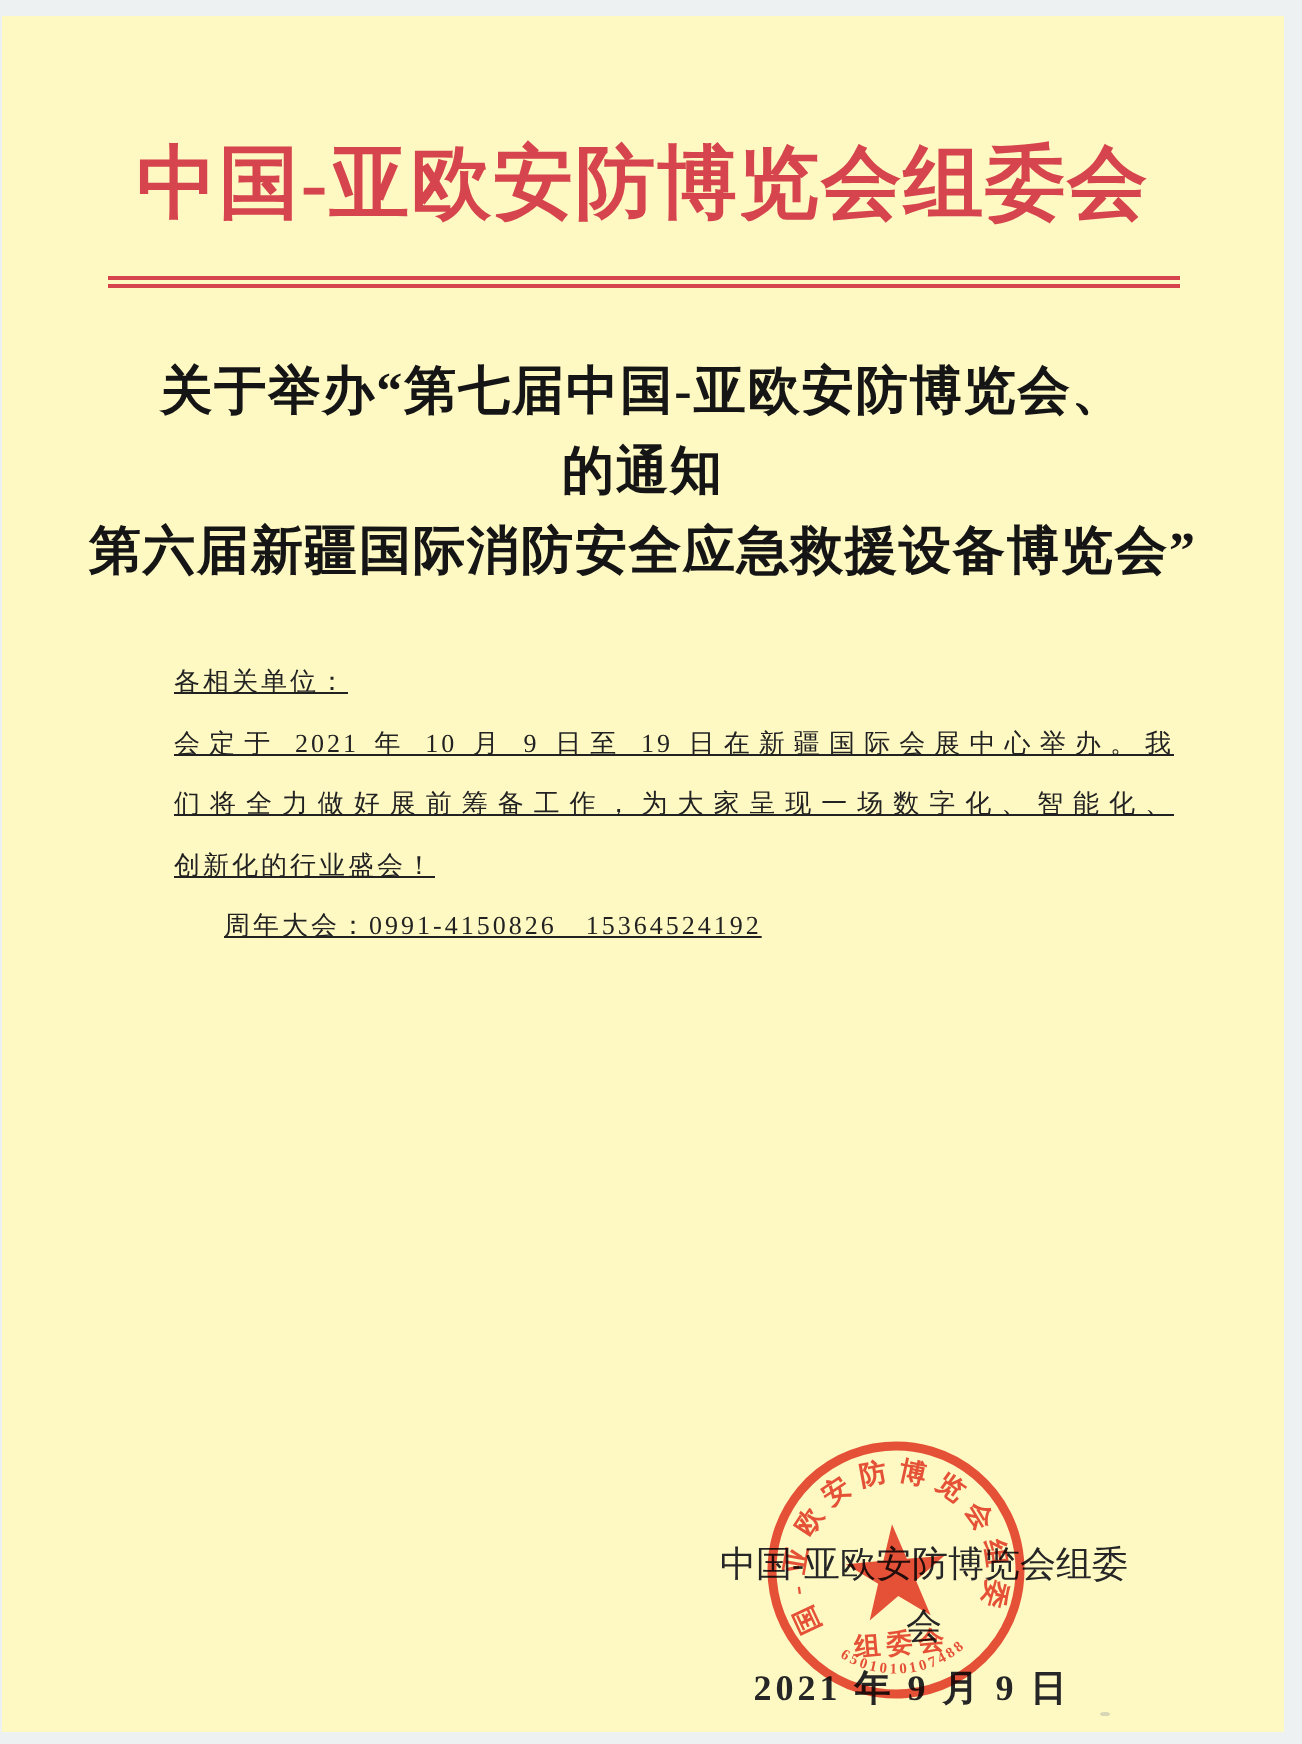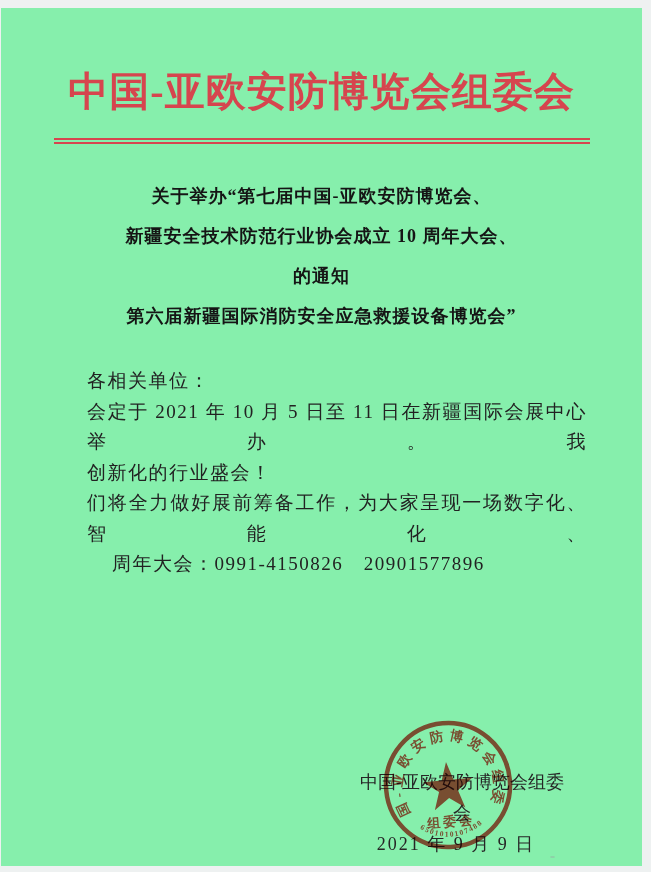--- a/index.html
+++ b/index.html
@@ -10,21 +10,21 @@
   }
   html,body{margin:0;padding:0;}
   body{
     width:651px;height:872px;
     background:#eef1f1;
     font-family:"Liberation Serif","DejaVu Serif",serif;
     position:relative;overflow:hidden;
   }
   .scan{
     position:absolute;left:1px;top:8px;right:9px;bottom:6px;
-    background:#86efac;
+    background:#fef9c3;
   }
   .page{position:relative;width:100%;height:100%;color:var(--text-color);}
 
   .letterhead{
     margin-top:60px;
     text-align:center;
     font-size:40px;
     font-weight:bold;
     letter-spacing:1px;
     color:var(--header-red);
@@ -33,52 +33,53 @@
   .rule{
     width:536px;
     height:2px;
     margin:22px auto 0 auto;
     border-top:2px solid var(--rule-red);
     border-bottom:2px solid var(--rule-red);
   }
   .doc-title{
     margin-top:32px;
     text-align:center;
-    font-size:18px;
+    font-size:26px;
     font-weight:bold;
     line-height:40px;
     letter-spacing:1px;
     color:#151515;
   }
   .body-text{
     margin:30px 4px 0 86px;
     width:500px;
-    font-size:19px;
+    font-size:13px;
     line-height:30.5px;
     letter-spacing:1.5px;
     color:#222;
+    text-decoration:underline;
   }
   .pline{
     text-align:justify;
     text-align-last:justify;
   }
   .pline.first{text-indent:30px;}
   .pline.last{text-align:left;text-align-last:left;}
   .closing,.contact-row{text-indent:25px;}
 
   .signature-block{
     position:absolute;
     left:351px;top:699px;
     width:220px;
     text-align:center;
     font-size:18px;
     line-height:31px;
     color:#262626;
   }
-  .signature-block .sig-date{letter-spacing:2px;margin-left:-12px;}
+  .signature-block .sig-date{letter-spacing:2px;margin-left:-12px;font-weight:bold;}
 
   .seal{
     position:absolute;
     left:377px;top:647px;
     width:140px;height:140px;
     color:var(--seal-red);
     opacity:.88;
     mix-blend-mode:multiply;
     transform:rotate(-5deg);
   }
@@ -90,34 +91,33 @@
 
 <div class="scan">
   <div class="page">
 
     <div class="letterhead">中国-亚欧安防博览会组委会</div>
 
     <div class="rule"></div>
 
     <div class="doc-title">
       <div>关于举办“第七届中国-亚欧安防博览会、</div>
-      <div>新疆安全技术防范行业协会成立 10 周年大会、</div>
       <div>的通知</div>
       <div>第六届新疆国际消防安全应急救援设备博览会”</div>
     </div>
 
     <div class="body-text">
       <div class="salutation">各相关单位：</div>
       <div>
-        <div class="pline">会定于 2021 年 10 月 5 日至 11 日在新疆国际会展中心举办。我</div>
+        <div class="pline">会定于 2021 年 10 月 9 日至 19 日在新疆国际会展中心举办。我</div>
+        <div class="pline">们将全力做好展前筹备工作，为大家呈现一场数字化、智能化、</div>
         <div class="pline last">创新化的行业盛会！</div>
-        <div class="pline">们将全力做好展前筹备工作，为大家呈现一场数字化、智能化、</div>
       </div>
       <div class="contact-row">
-        <span>周年大会：</span><span>0991-4150826　20901577896</span>
+        <span>周年大会：</span><span>0991-4150826　15364524192</span>
       </div>
     </div>
 
     <div class="signature-block">
       <div class="sig-org">中国-亚欧安防博览会组委会</div>
       <div class="sig-date">2021 年 9 月 9 日</div>
     </div>
 
     <svg class="seal" viewBox="0 0 140 140" xmlns="http://www.w3.org/2000/svg">
       <defs>

